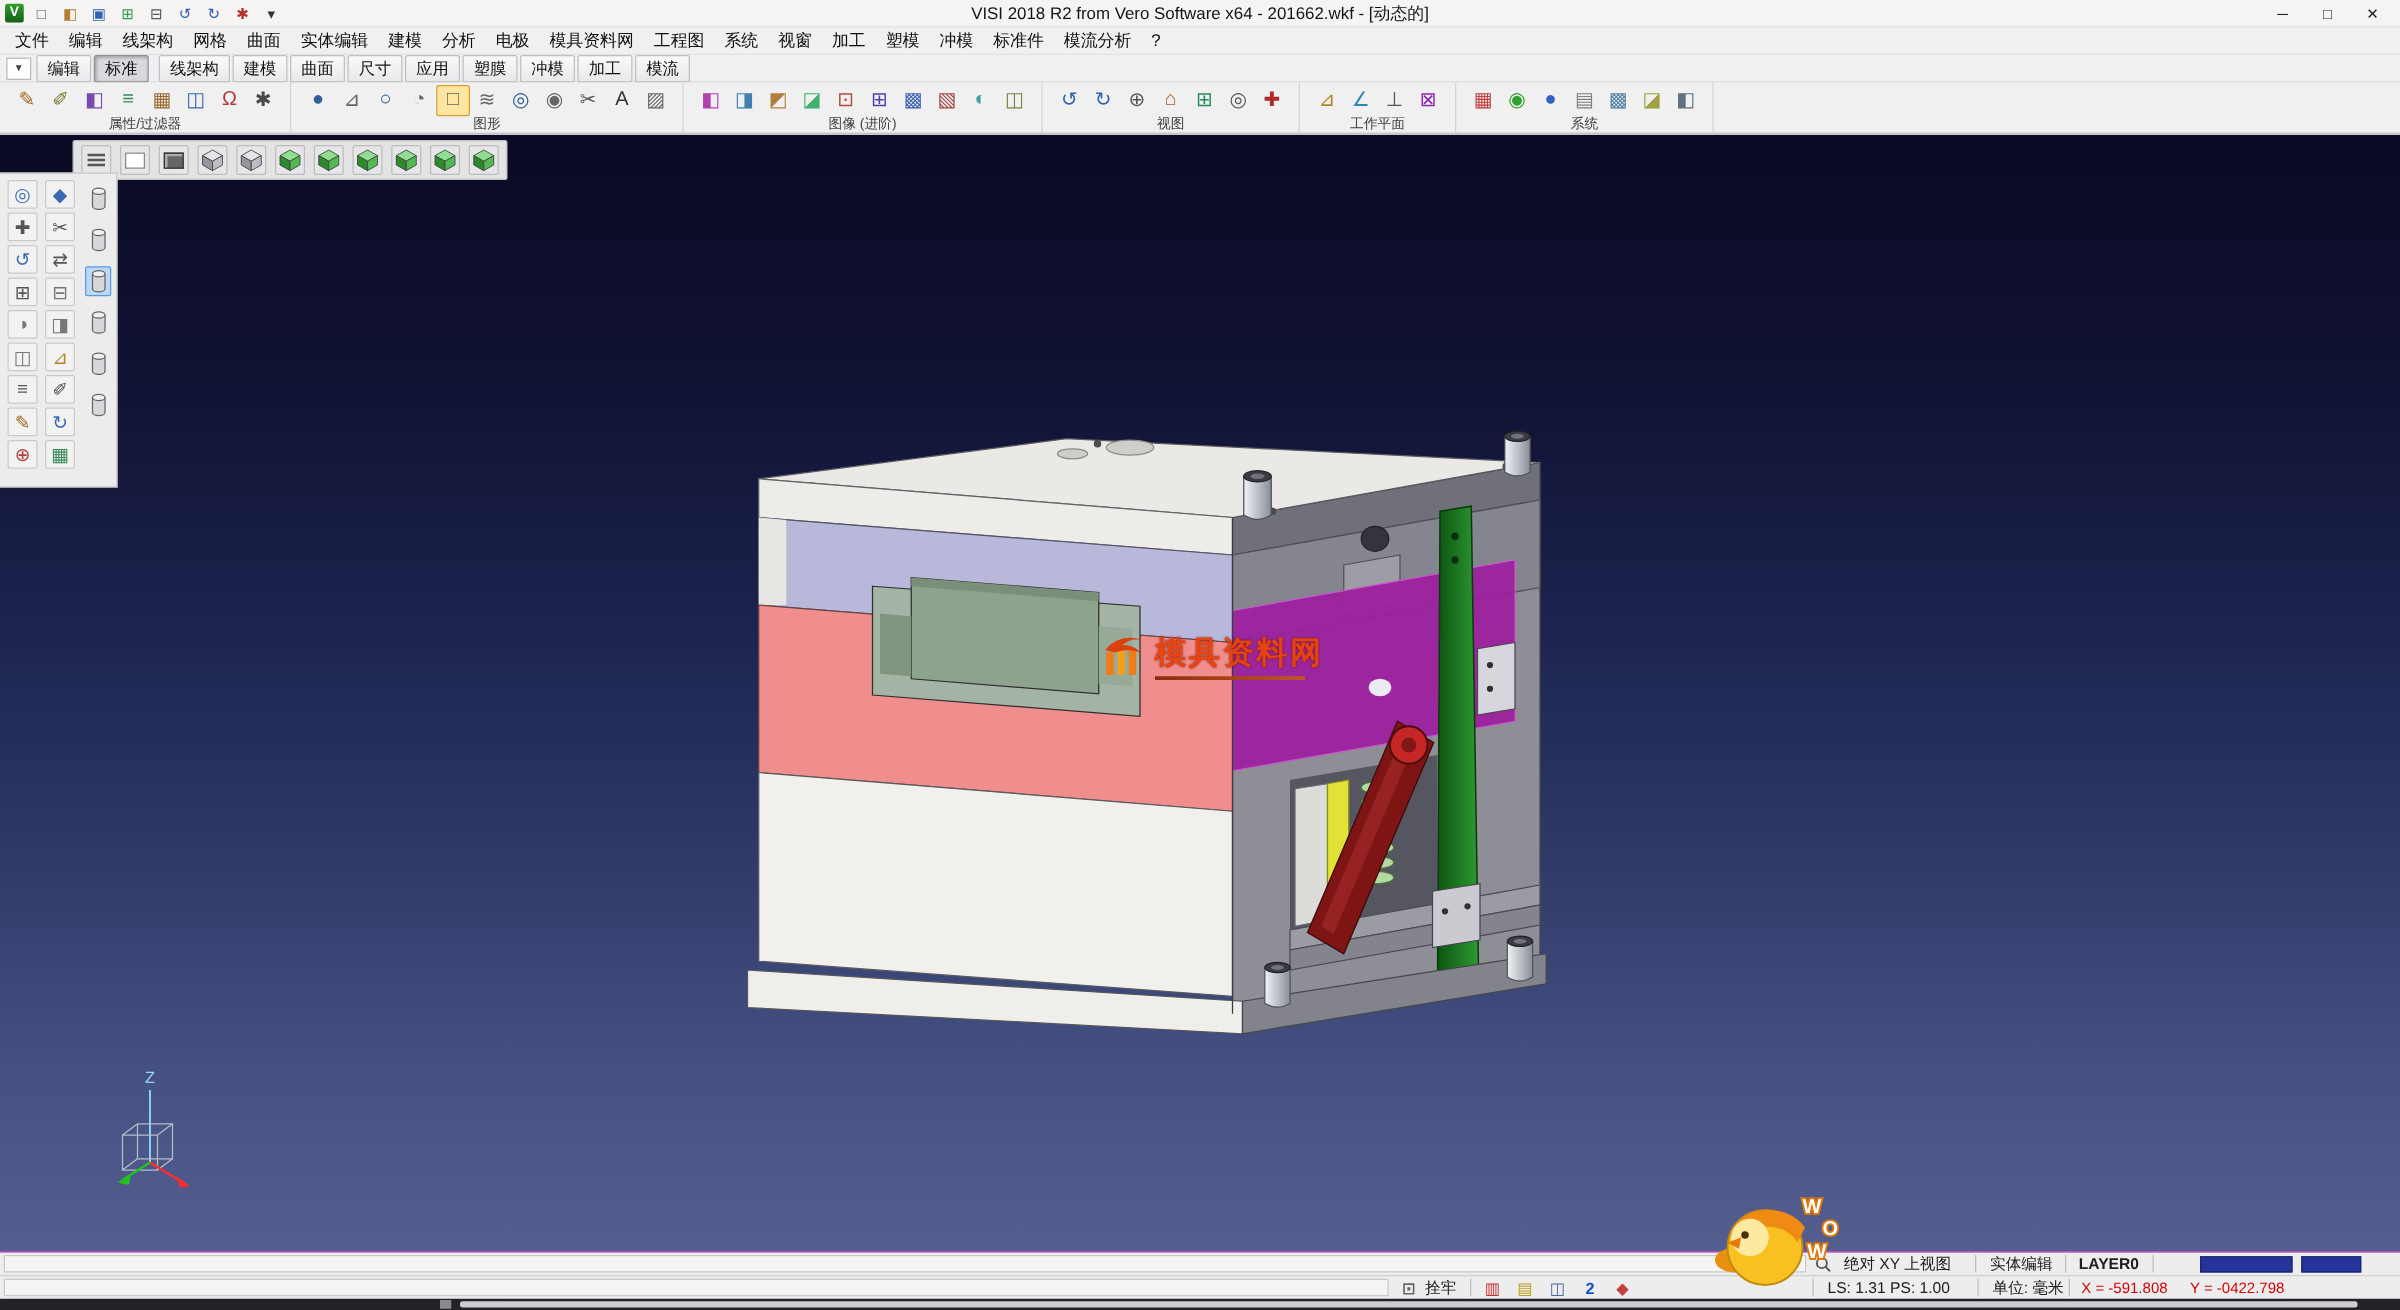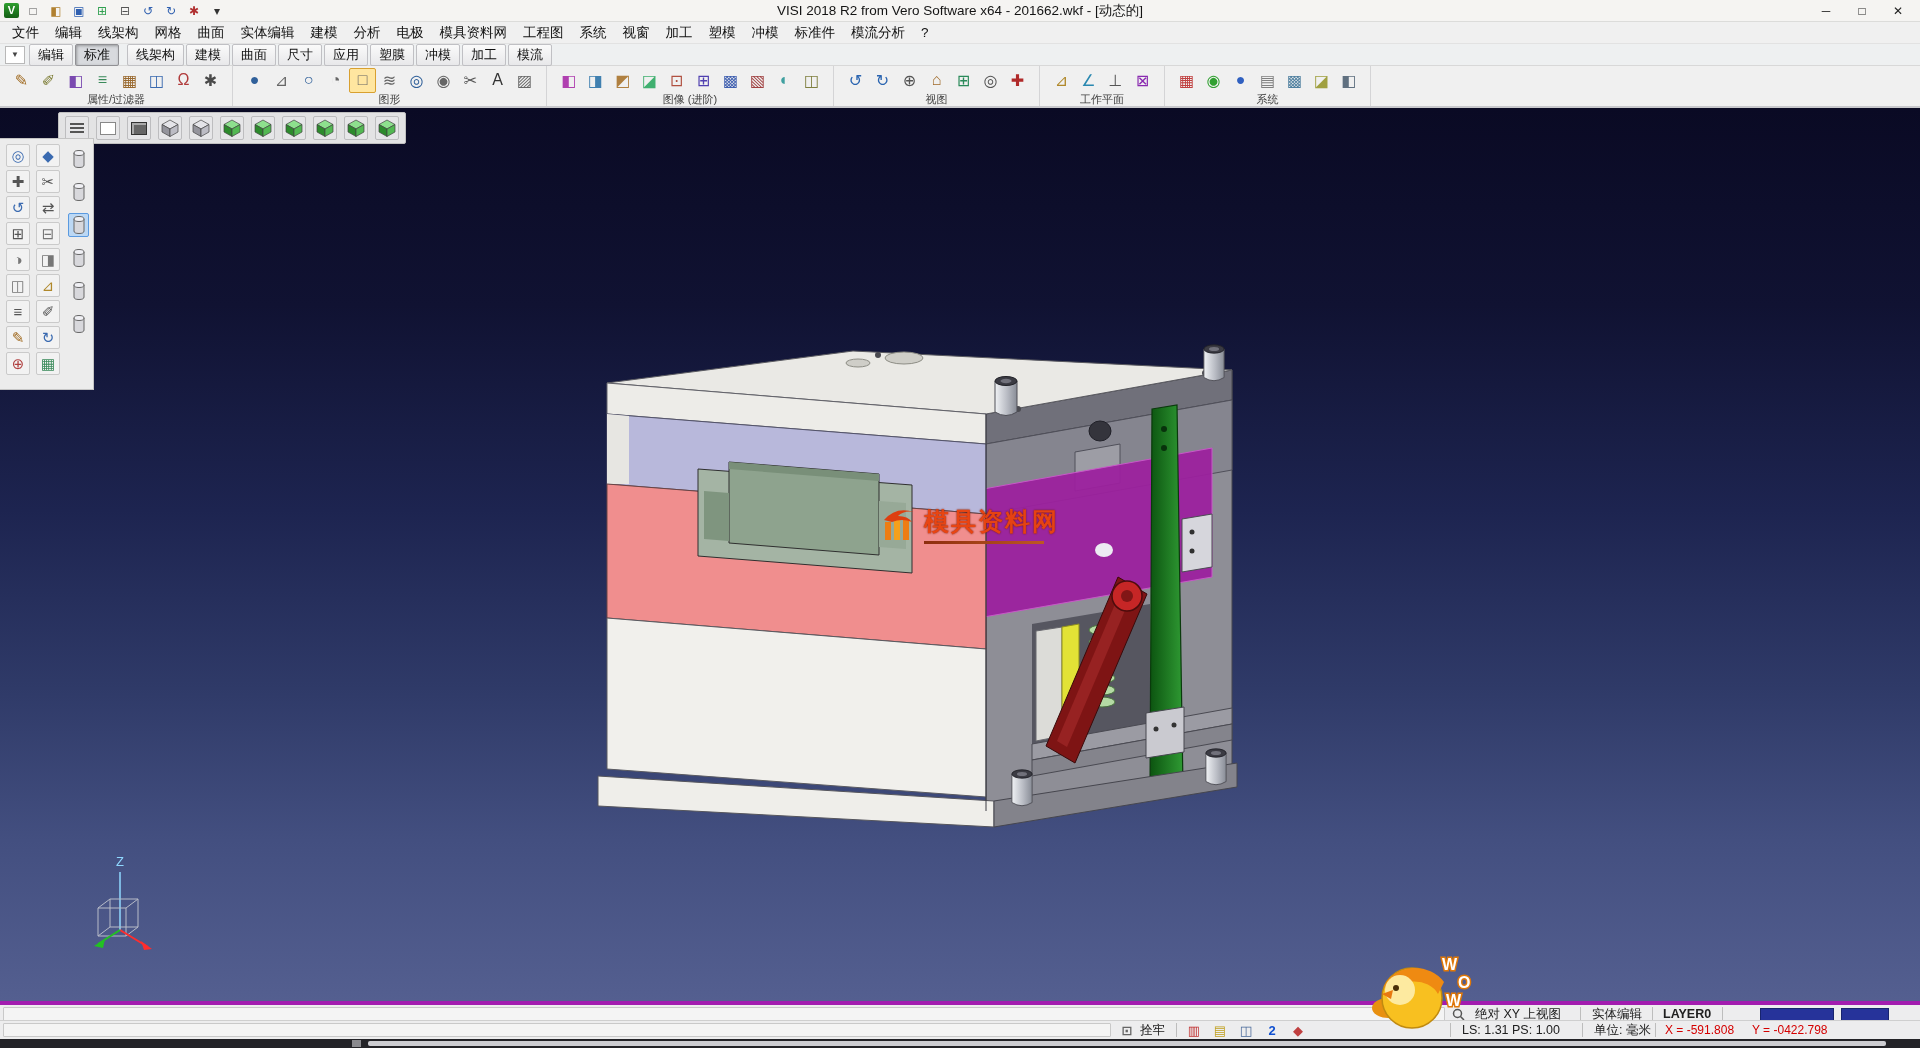--- a/index.html
+++ b/index.html
@@ -67,21 +67,21 @@
 .cyl.active{background:#bcd8f4;border-color:#5a9ae0;}
 
 .watermark{position:absolute;left:882px;top:397px;display:flex;align-items:center;gap:8px;opacity:.97;z-index:5;}
 .wm-title{font-size:25px;font-weight:bold;color:#e8430f;letter-spacing:2px;text-shadow:0 0 2px #6e1800;}
 .wm-sub{margin-top:3px;height:3px;width:120px;background:linear-gradient(90deg,#8a2a0a,#c05a20);}
 
 .mascot{position:absolute;left:1352px;top:944px;width:132px;height:94px;z-index:60;}
 
 
 .status-a{position:absolute;left:0;top:1001px;width:1920px;height:19px;background:#ededee;
-  border-top:4px solid #a21caf;font-size:12.5px;color:#202020;z-index:30;}
+  border-top:1px solid #a21caf;font-size:12.5px;color:#202020;z-index:30;}
 .status-b{position:absolute;left:0;top:1020px;width:1920px;height:19px;background:#ededee;
   border-top:1px solid #cfcfcf;font-size:12.5px;color:#202020;z-index:30;}
 .sseg{position:absolute;top:0;line-height:19px;white-space:nowrap;}
 .ssep{position:absolute;top:2px;height:14px;border-left:1px solid #bdbdbd;}
 .inset{position:absolute;top:2px;height:14px;border:1px solid #c9c9c9;background:#f4f4f4;border-radius:1px;}
 .blue-box{position:absolute;top:3px;height:13px;background:#26339a;border:1px solid #18246e;}
 .coord-x,.coord-y{color:#d40000;font-size:12px;}
 .coord-z{color:#1616a8;font-size:12px;margin-top:32px;}
 .layer{font-weight:bold;}
 #sb-icons{position:absolute;left:1185px;top:0;display:flex;gap:8px;align-items:center;height:19px;}

